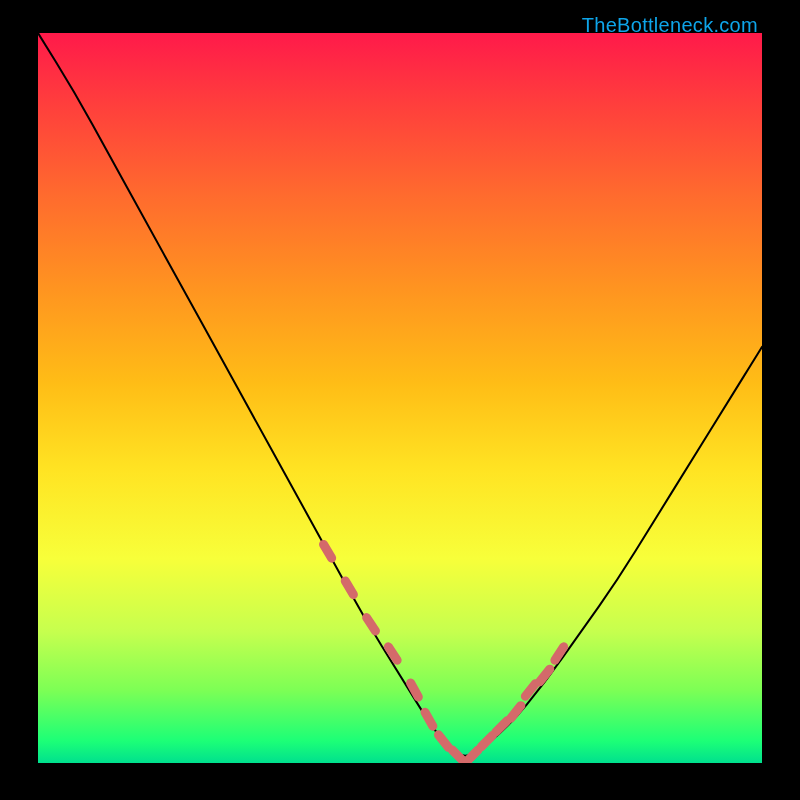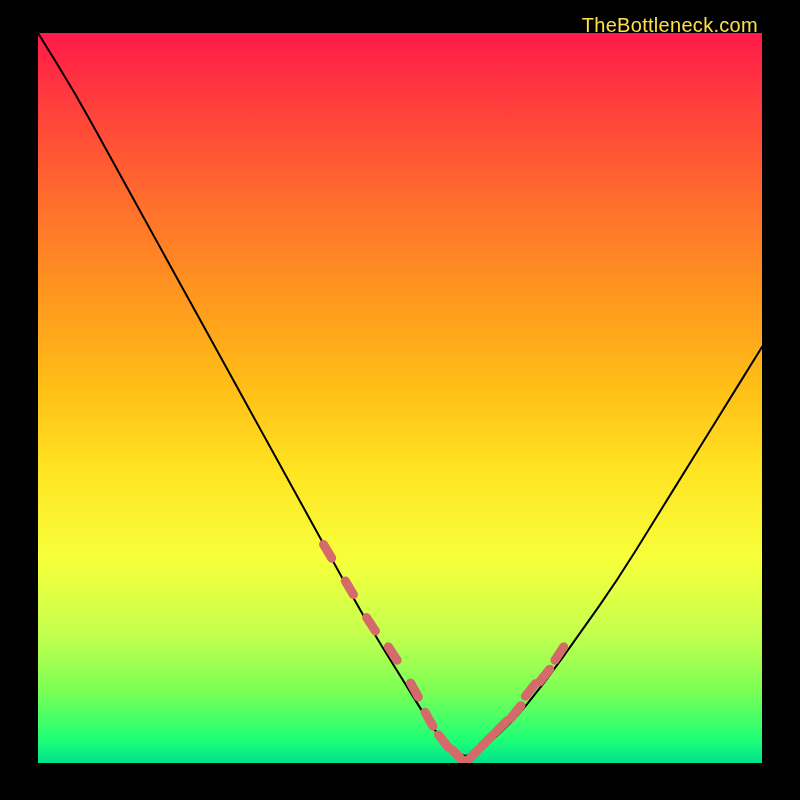--- a/index.html
+++ b/index.html
@@ -42,21 +42,21 @@
     position: absolute;
     left: 0;
     top: 0;
     width: 724px;
     height: 730px;
   }
   .watermark {
     position: absolute;
     right: 42px;
     top: 14px;
-    color: #fde047;
+    color: #0ea5e9;
     font-size: 20px;
     letter-spacing: 0.3px;
   }
 </style>
 </head>
 <body>
 
 <div class="stage">
 
   <div class="watermark">TheBottleneck.com</div>

